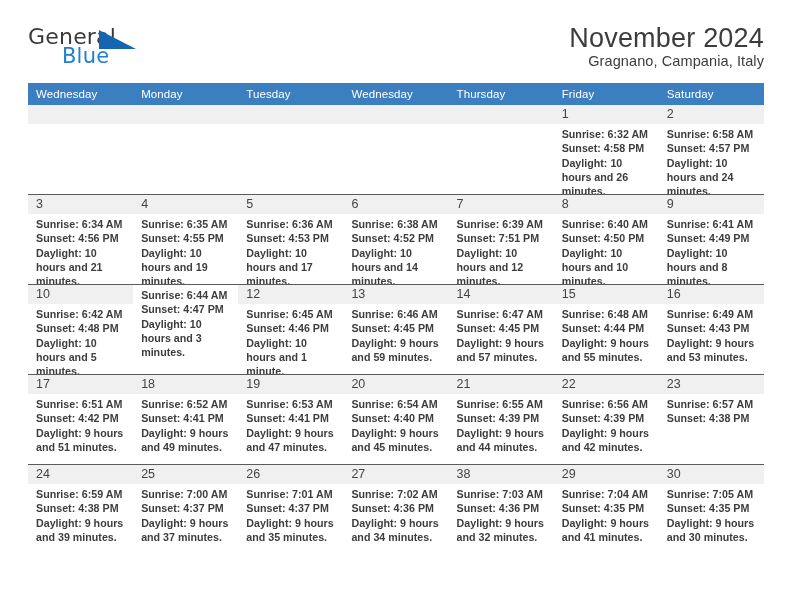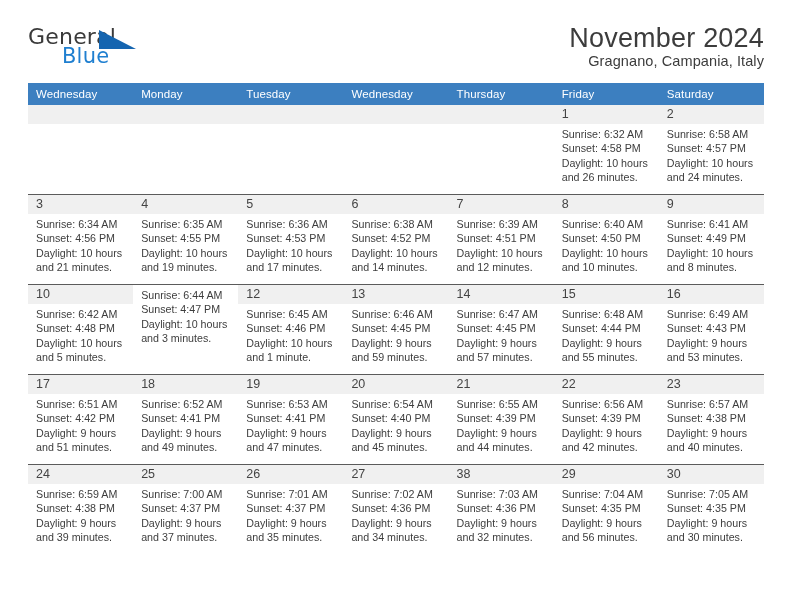--- a/index.html
+++ b/index.html
@@ -123,20 +123,21 @@
   .cell .daynum {
     font-size: 12.5px;
     color: #444444;
     line-height: 17px;
   }
   .cell .info {
     padding: 3px 6px 0 8px;
     font-size: 10.7px;
     line-height: 14.3px;
     color: #3d3d3d;
+    font-weight: bold;
   }
   .cell .info div {
     white-space: normal;
   }
   .cell.empty .datestrip {
     background: #f0f0f0;
   }
 </style>
 </head>
 <body>
@@ -254,21 +255,21 @@
               <div>Sunset: 4:52 PM</div>
               <div>Daylight: 10 hours and 14 minutes.</div>
             </div>
           </div>
           <div class="cell">
             <div class="datestrip">
               <div class="daynum">7</div>
             </div>
             <div class="info">
               <div>Sunrise: 6:39 AM</div>
-              <div>Sunset: 4:51 PM</div>
+              <div>Sunset: 7:51 PM</div>
               <div>Daylight: 10 hours and 12 minutes.</div>
             </div>
           </div>
           <div class="cell">
             <div class="datestrip">
               <div class="daynum">8</div>
             </div>
             <div class="info">
               <div>Sunrise: 6:40 AM</div>
               <div>Sunset: 4:50 PM</div>
@@ -416,21 +417,20 @@
               <div>Daylight: 9 hours and 42 minutes.</div>
             </div>
           </div>
           <div class="cell">
             <div class="datestrip">
               <div class="daynum">23</div>
             </div>
             <div class="info">
               <div>Sunrise: 6:57 AM</div>
               <div>Sunset: 4:38 PM</div>
-              <div>Daylight: 9 hours and 40 minutes.</div>
             </div>
           </div>
         </div>
         <div class="week">
           <div class="cell">
             <div class="datestrip">
               <div class="daynum">24</div>
             </div>
             <div class="info">
               <div>Sunrise: 6:59 AM</div>
@@ -478,21 +478,21 @@
               <div>Daylight: 9 hours and 32 minutes.</div>
             </div>
           </div>
           <div class="cell">
             <div class="datestrip">
               <div class="daynum">29</div>
             </div>
             <div class="info">
               <div>Sunrise: 7:04 AM</div>
               <div>Sunset: 4:35 PM</div>
-              <div>Daylight: 9 hours and 56 minutes.</div>
+              <div>Daylight: 9 hours and 41 minutes.</div>
             </div>
           </div>
           <div class="cell">
             <div class="datestrip">
               <div class="daynum">30</div>
             </div>
             <div class="info">
               <div>Sunrise: 7:05 AM</div>
               <div>Sunset: 4:35 PM</div>
               <div>Daylight: 9 hours and 30 minutes.</div>

